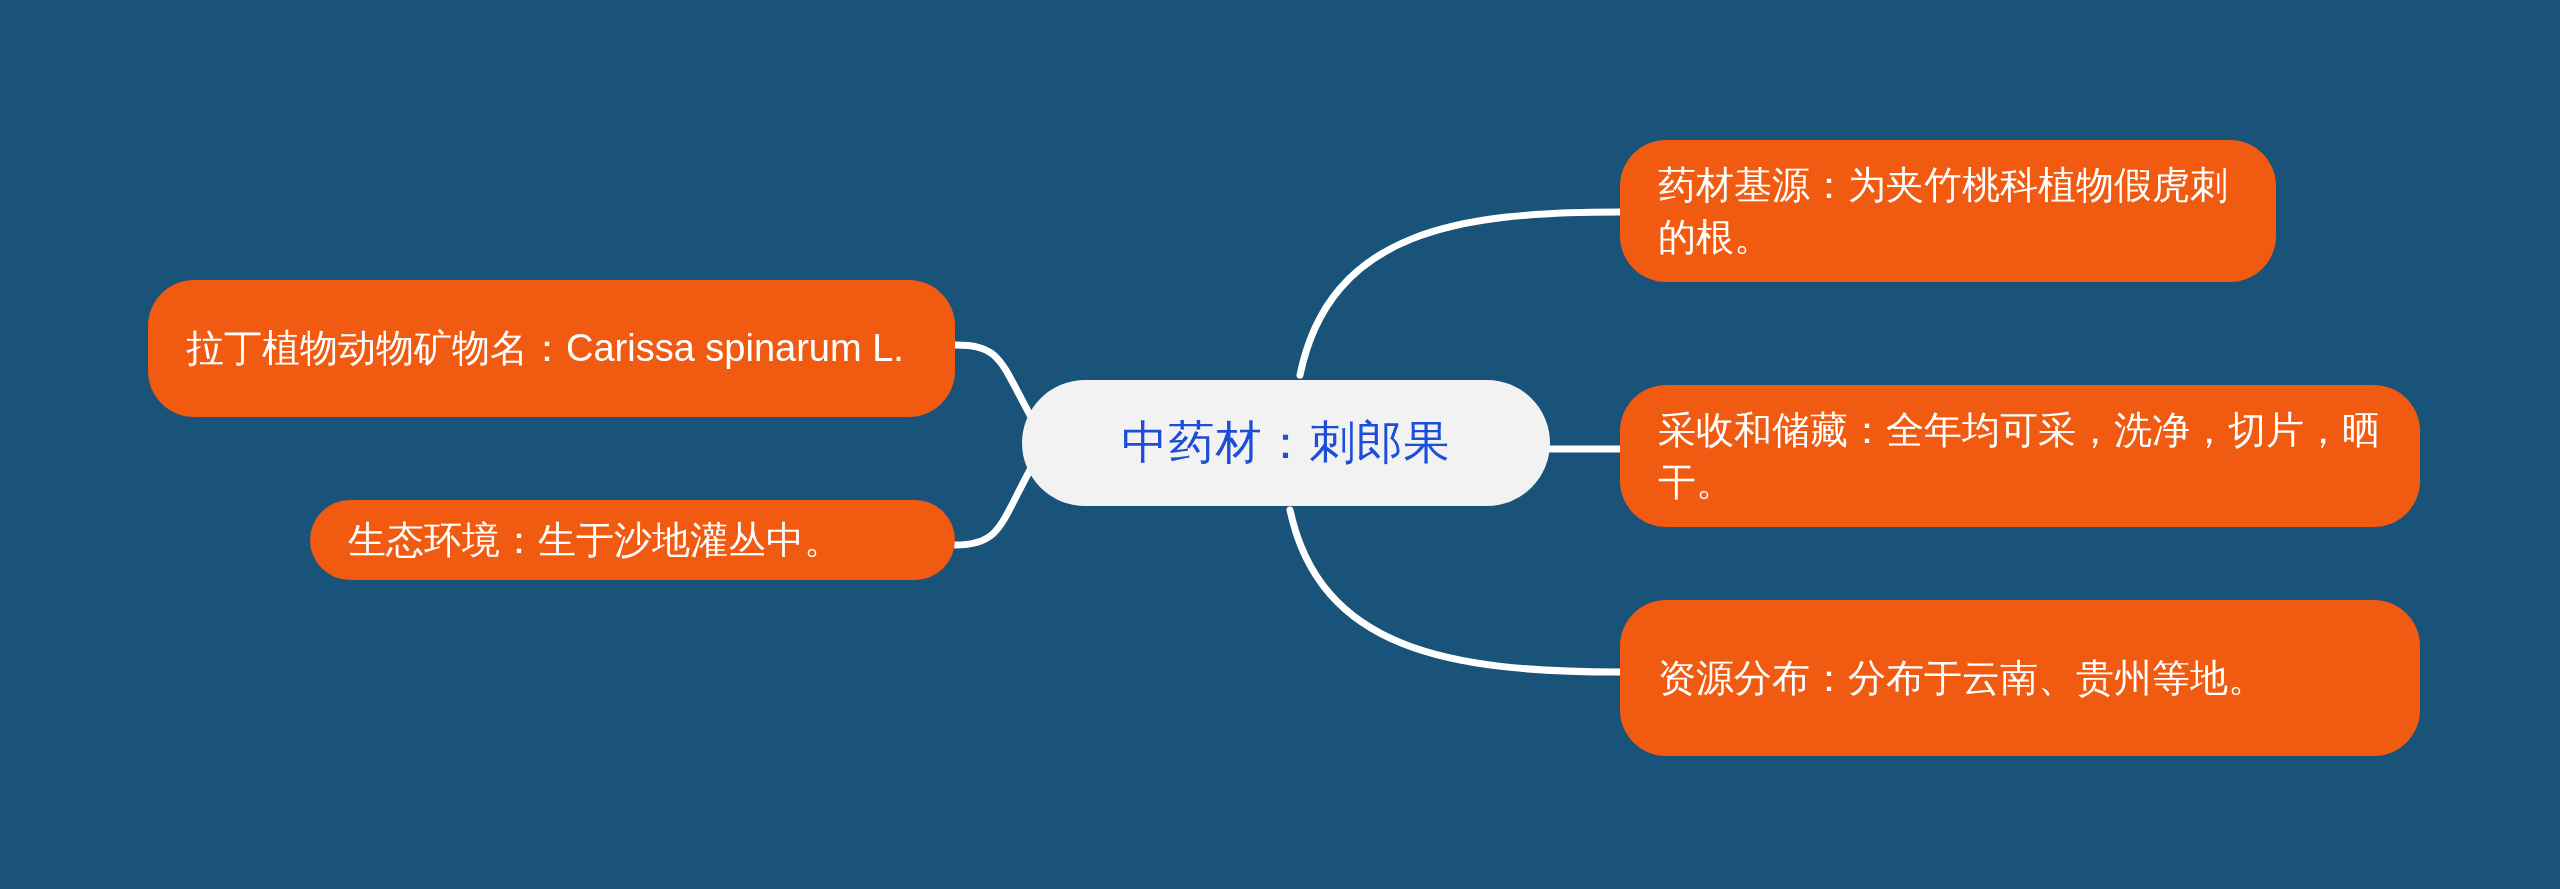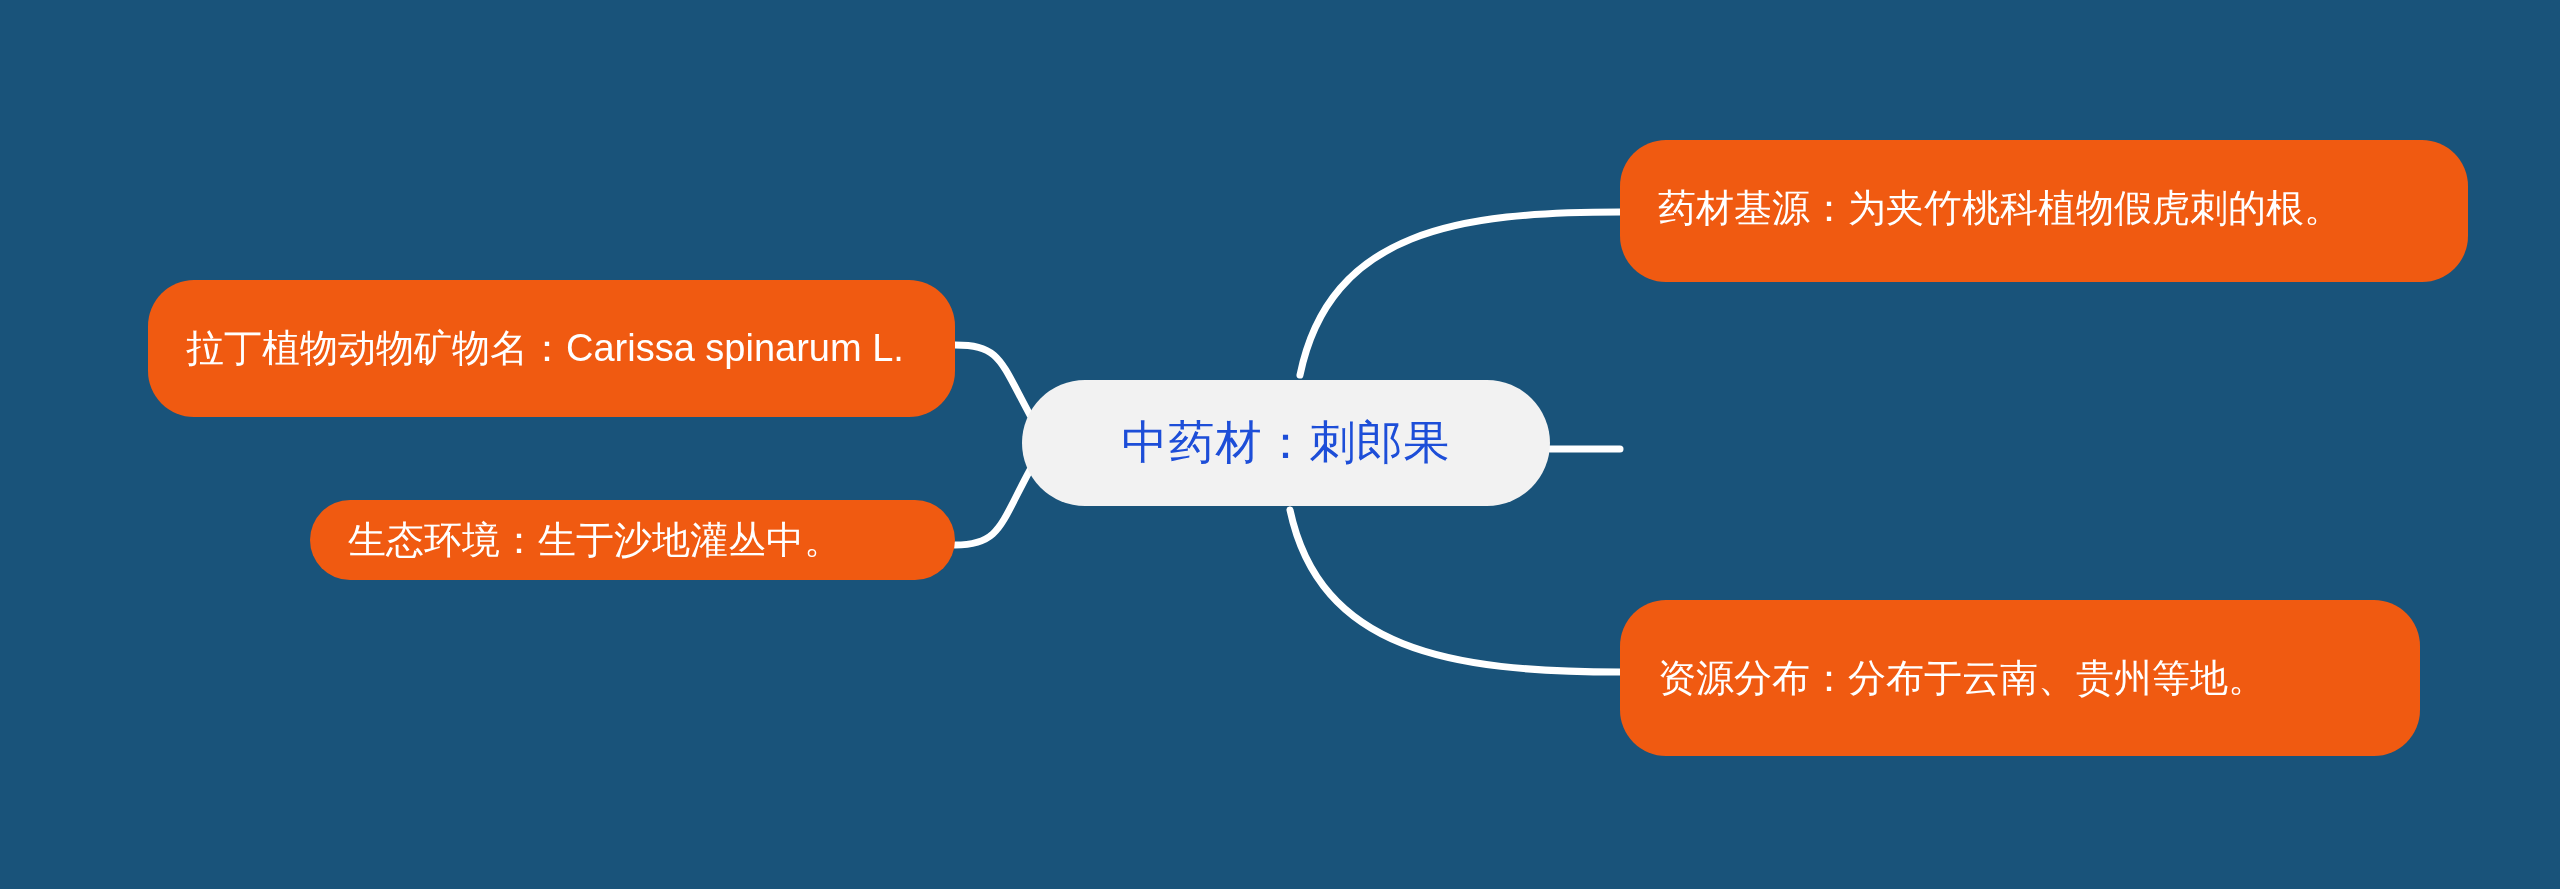--- a/index.html
+++ b/index.html
@@ -57,21 +57,21 @@
   .branch-node {
     background: #f05a11;
     border-radius: 46px;
     padding: 0 38px;
   }
   .branch-node .node-text {
     color: #ffffff;
     font-size: 38px;
   }
   
-  .node-r1 { left: 1620px; top: 140px;  width: 848px; height: 142px; font-family: Liberation Mono, monospace; }
+  .node-r1 { left: 1620px; top: 140px;  width: 656px; height: 142px; }
   .node-r2 { left: 1620px; top: 385px;  width: 800px; height: 142px; }
   .node-r3 { left: 1620px; top: 600px;  width: 800px; height: 156px; }
   
   .node-l1 { left: 148px; top: 280px; width: 807px; height: 137px; }
   .node-l2 { left: 310px; top: 500px; width: 645px; height: 80px; border-radius: 40px; align-items: center; }
 </style>
 </head>
 <body>
 
 <div id="canvas">
@@ -98,18 +98,21 @@
   </div>
 
   <div class="node branch-node node-l2">
     <span class="node-text">生态环境：生于沙地灌丛中。</span>
   </div>
 
   <div class="node branch-node node-r1">
     <span class="node-text">药材基源：为夹竹桃科植物假虎刺的根。</span>
   </div>
 
+  <div class="node branch-node node-r2">
+    <span class="node-text">采收和储藏：全年均可采，洗净，切片，晒干。</span>
+  </div>
 
   <div class="node branch-node node-r3">
     <span class="node-text">资源分布：分布于云南、贵州等地。</span>
   </div>
 
 </div>
 
 </body></html>

